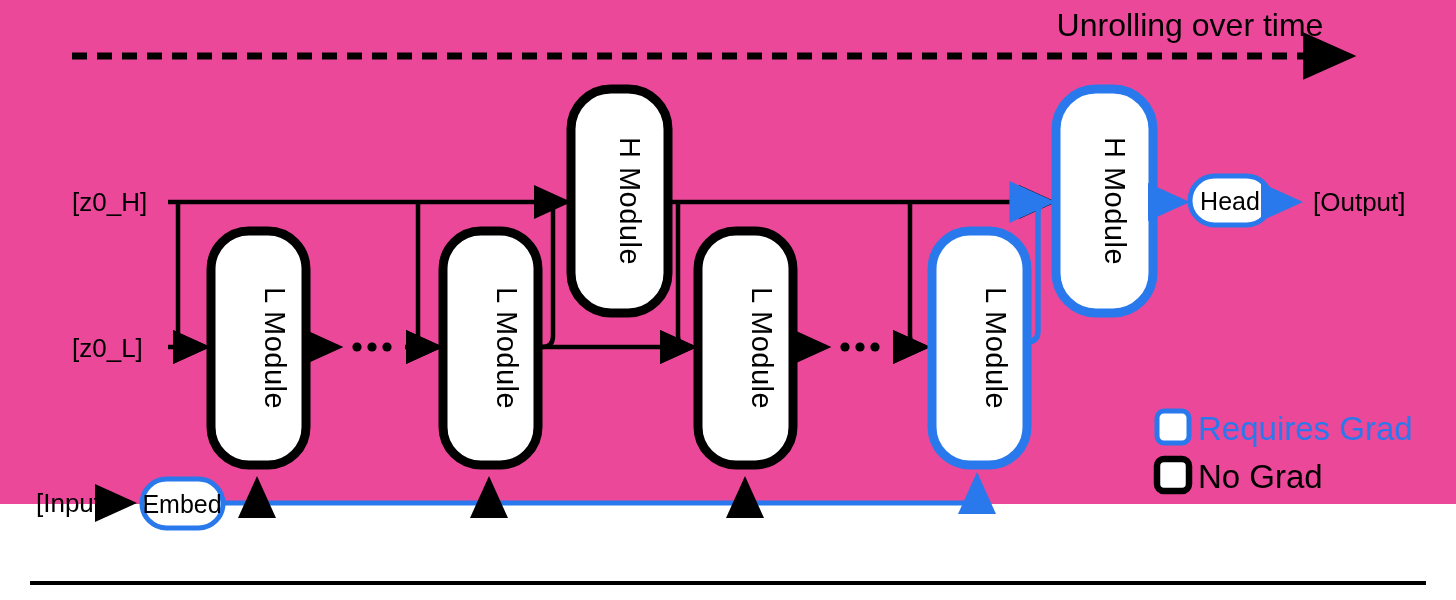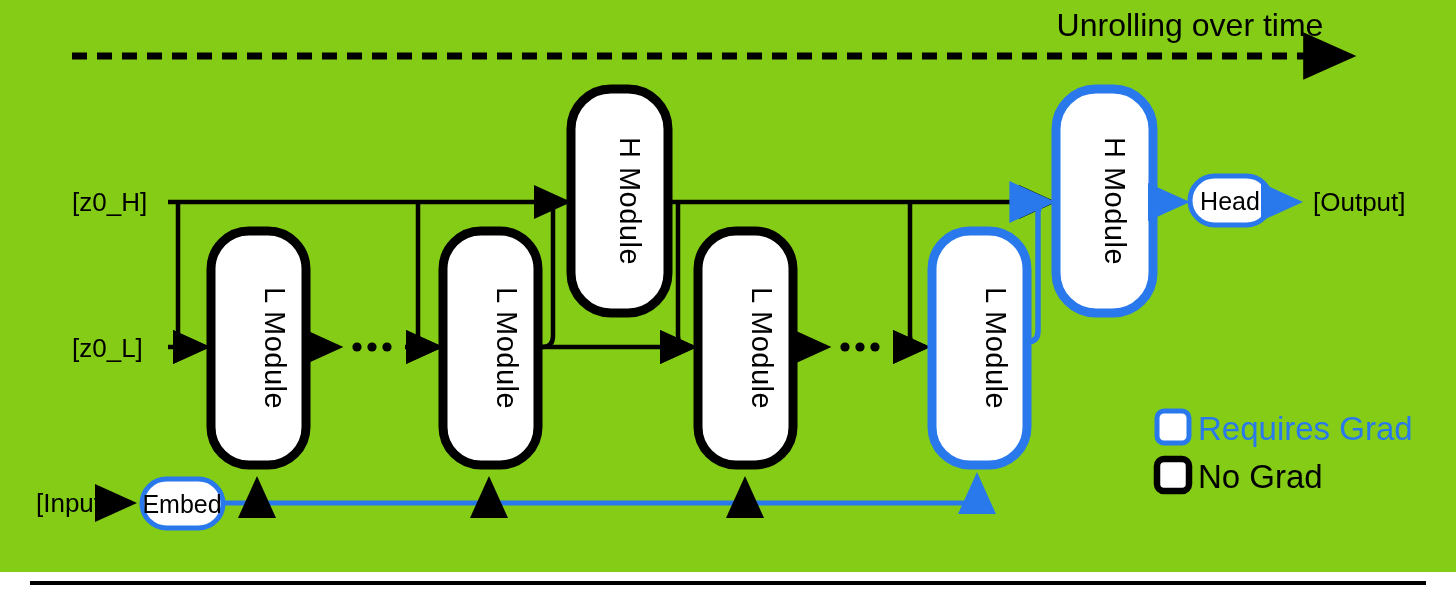--- a/index.html
+++ b/index.html
@@ -1,18 +1,18 @@
 <!DOCTYPE html>
 <html><head>
 <meta charset="utf-8">
 <style>
   html,body{margin:0;padding:0;background:#ffffff;}
   body{width:1456px;height:600px;overflow:hidden;
        font-family:"Liberation Sans","DejaVu Sans",sans-serif;}
-  #stage{position:relative;width:1456px;height:572px;background:#84cc16;}
+  #stage{position:relative;width:1456px;height:504px;background:#ec4899;}
   svg#diagram{position:absolute;left:0;top:0;width:1456px;height:600px;display:block;}
   .lbl{font-family:"Liberation Sans","DejaVu Sans",sans-serif;fill:#000;}
   .mod-text{font-size:29px;letter-spacing:0.5px;}
   .io-text{font-size:26px;}
   .pill-text{font-size:25px;}
   .title-text{font-size:32px;}
   .legend-text{font-size:33px;}
   .blue-text{fill:#2979ec;}
 </style>
 </head>

